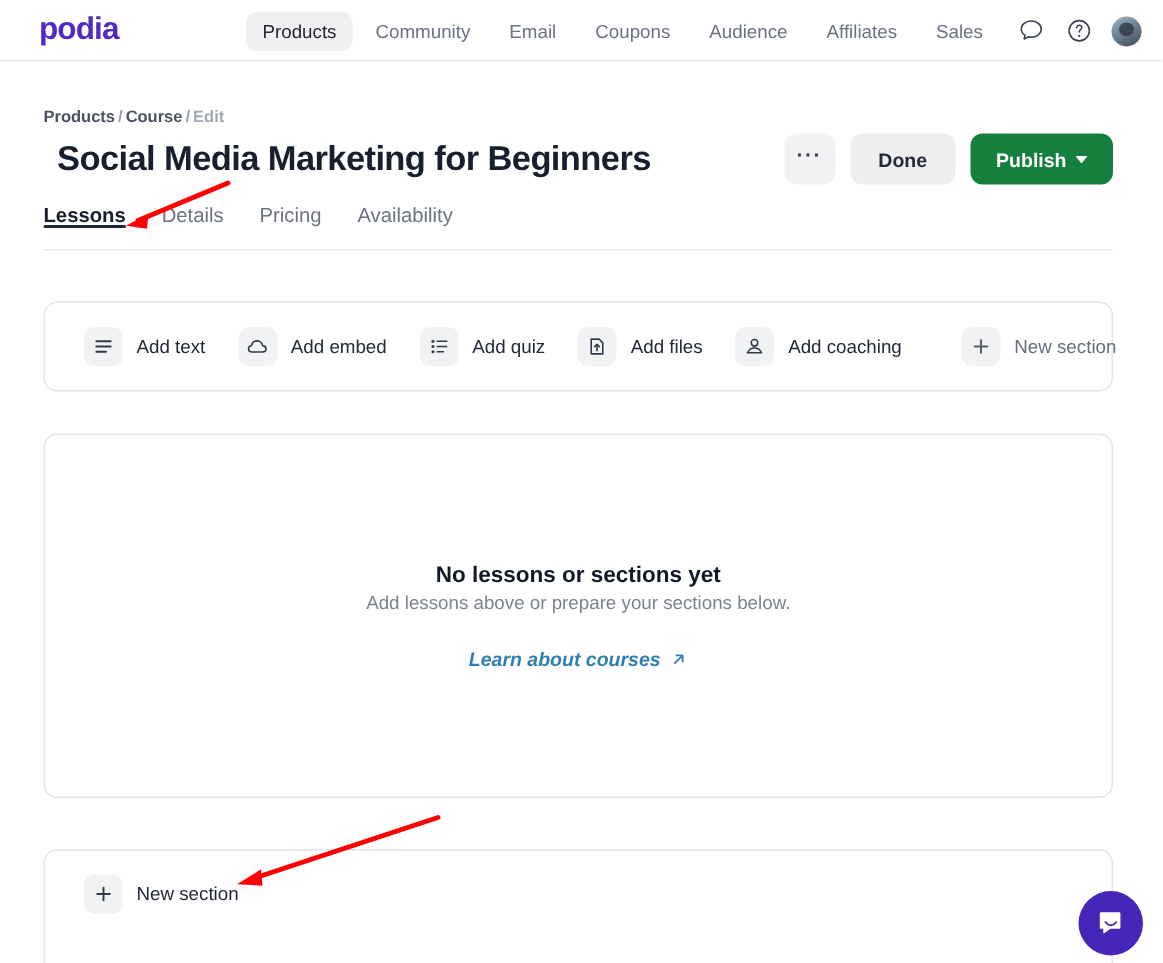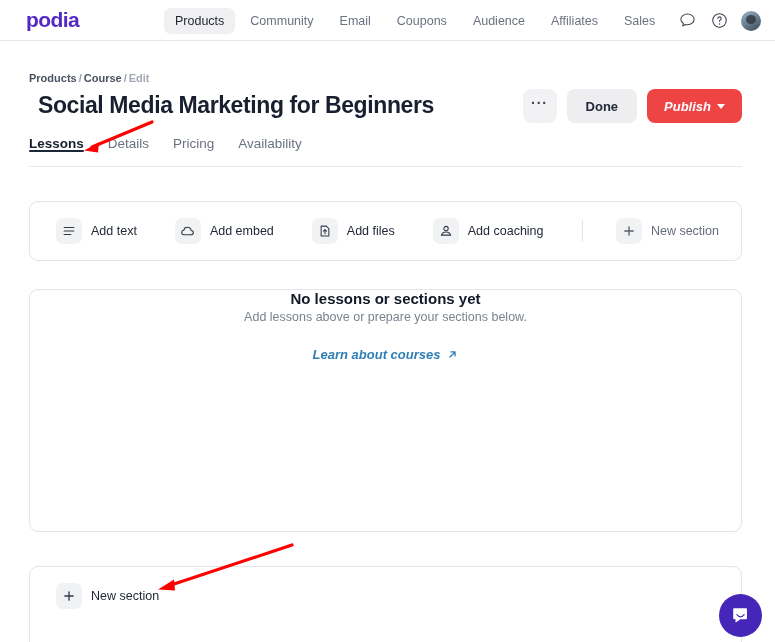--- a/index.html
+++ b/index.html
@@ -76,22 +76,22 @@
   }
   .btn-more {
     width: 34px; height: 34px; background: #f2f2f4; color: #3b4251;
     display: flex; align-items: center; justify-content: center;
     font-size: 14px; letter-spacing: 1px; padding-bottom: 6px;
   }
   .btn-done {
     height: 34px; padding: 0 19px; background: #eeeef0; color: #22293a;
   }
   .btn-publish {
-    height: 34px; padding: 0 17px; background: #ef4444; color: #ffffff;
-    display: flex; align-items: center; gap: 6px; font-style: italic;
+    height: 34px; padding: 0 17px; background: #15803d; color: #ffffff;
+    display: flex; align-items: center; gap: 6px;
   }
   .caret { width: 0; height: 0; border-left: 4px solid transparent; border-right: 4px solid transparent;
            border-top: 5px solid #fff; margin-top: 1px; }
 
   
   .tabs {
     position: absolute; left: 29px; top: 95px; display: flex; gap: 24px;
     align-items: flex-end;
   }
   .tab {
@@ -106,38 +106,38 @@
   .tabs-rule {
     position: absolute; left: 29px; right: 33px; top: 125px; height: 1px; background: #e9e9ed;
   }
 
   
   .card {
     position: absolute; border: 1px solid #e4e4e9; border-radius: 9px; background: #fff;
   }
   .toolbar-card { left: 29px; top: 160px; width: 713px; height: 60px; }
   .toolbar-inner {
-    display: flex; align-items: center; height: 100%; padding-left: 26px; gap: 16px;
+    display: flex; align-items: center; height: 100%; padding-left: 26px; gap: 0;
   }
   .tool {
     display: flex; align-items: center; gap: 9px; cursor: pointer; white-space: nowrap;
     margin-right: 22px;
   }
   .tool-ico {
     width: 26px; height: 26px; border-radius: 7px; background: #f1f2f4;
     display: flex; align-items: center; justify-content: center; flex: 0 0 auto;
   }
   .tool-label { font-size: 12.5px; color: #222938; line-height: 14px; }
   .tool.muted .tool-label { color: #666e7c; }
   .tool-divider { width:1px; height:22px; background:#e2e3e8; margin: 0 18px 0 0; }
 
   
   .empty-card { left: 29px; top: 248px; width: 713px; height: 243px; }
   .empty-inner {
-    height: 100%; display: flex; flex-direction: column; align-items: center; 
+    height: 100%; display: flex; flex-direction: column; align-items: center; justify-content: center;
   }
   .empty-title { font-size: 15px; font-weight: bold; color: #121a28; line-height: 18px; }
   .empty-sub { font-size: 12.5px; color: #7b828f; line-height: 15px; margin-top: 2px; }
   .empty-link {
     margin-top: 22px; font-size: 13px; font-weight: bold; color: #2f7fb5;
     display: flex; align-items: center; gap: 7px; cursor: pointer; text-decoration: none; font-style: italic;
   }
 
   
   .bottom-card { left: 29px; top: 525px; width: 713px; height: 92px; }
@@ -235,20 +235,37 @@
 
         <div class="tool">
           <span class="tool-ico">
             <svg width="15" height="15" viewBox="0 0 16 16" fill="none">
               <path d="M4.3 11.4c-1.4 0-2.5-1.05-2.5-2.35 0-1.2.95-2.2 2.2-2.33C4.3 4.9 5.9 3.5 7.9 3.5c2.05 0 3.75 1.5 3.9 3.45 1.3.05 2.4 1.05 2.4 2.3 0 1.3-1.15 2.15-2.55 2.15H4.3z" stroke="#323a4a" stroke-width="1.15" stroke-linejoin="round"></path>
             </svg>
           </span>
           <span class="tool-label">Add embed</span>
         </div>
 
+        <div class="tool">
+          <span class="tool-ico">
+            <svg width="14" height="14" viewBox="0 0 16 16">
+              <g fill="#323a4a">
+                <circle cx="3" cy="4" r="1.15"></circle>
+                  <circle cx="3" cy="8" r="1.15"></circle>
+                  <circle cx="3" cy="12" r="1.15"></circle>
+              </g>
+              <g stroke="#323a4a" stroke-width="1.3" stroke-linecap="round">
+                <line x1="6.3" y1="4" x2="13.4" y2="4"></line>
+                <line x1="6.3" y1="8" x2="13.4" y2="8"></line>
+                <line x1="6.3" y1="12" x2="11" y2="12"></line>
+              </g>
+            </svg>
+          </span>
+          <span class="tool-label">Add quiz</span>
+        </div>
 
         <div class="tool">
           <span class="tool-ico">
             <svg width="14" height="14" viewBox="0 0 16 16" fill="none">
               <path d="M3.6 2.4h6l2.8 2.8v8.4h-8.8z" stroke="#323a4a" stroke-width="1.2" stroke-linejoin="round"></path>
               <path d="M8 11.2V6.6M8 6.3l-1.8 1.8M8 6.3l1.8 1.8" stroke="#323a4a" stroke-width="1.2" stroke-linecap="round" stroke-linejoin="round"></path>
             </svg>
           </span>
           <span class="tool-label">Add files</span>
         </div>

